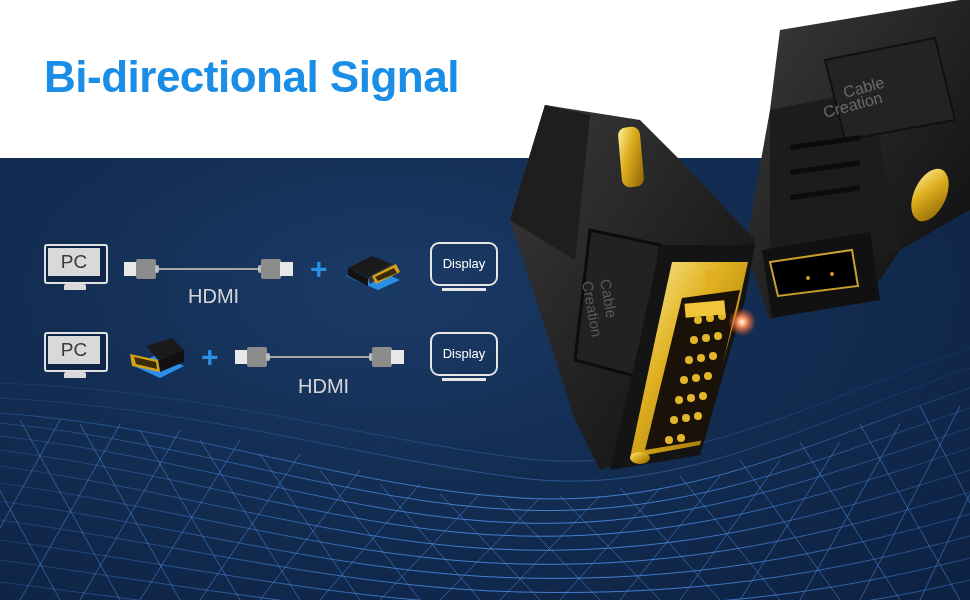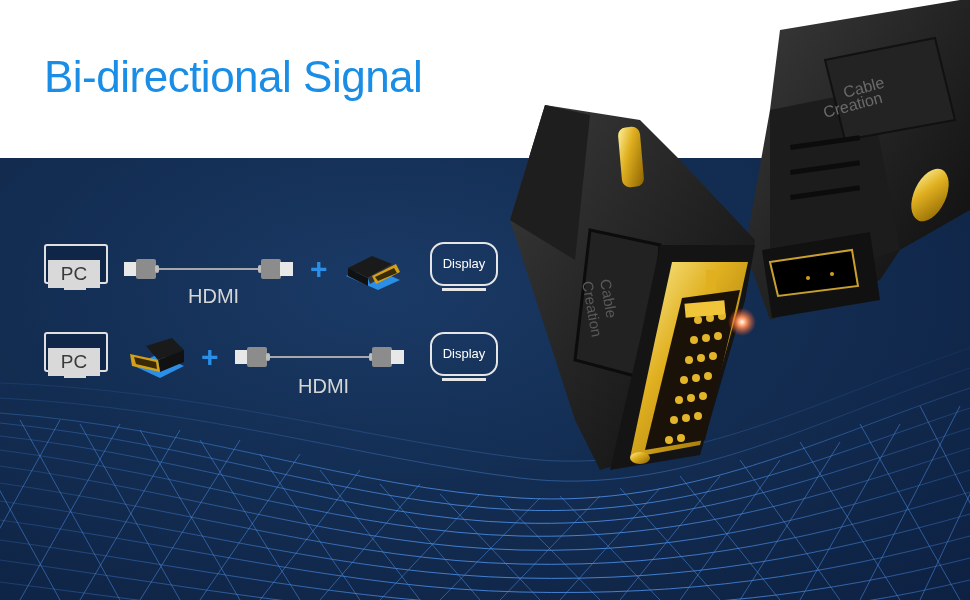--- a/index.html
+++ b/index.html
@@ -1,28 +1,28 @@
 <!DOCTYPE html>
 <html><head>
 <meta charset="utf-8">
 <style>
   html, body { margin:0; padding:0; }
   body { width:970px; height:600px; overflow:hidden; position:relative; font-family:"Liberation Sans", sans-serif; background:#fff; }
   .top { position:absolute; left:0; top:0; width:970px; height:158px; background:#ffffff; }
-  .title { position:absolute; left:44px; top:52px; font-size:44px; font-weight:normal; color:#1a8de6; letter-spacing:-0.5px; white-space:nowrap; }
+  .title { position:absolute; left:44px; top:52px; font-size:44px; font-weight:bold; color:#1a8de6; letter-spacing:-0.5px; white-space:nowrap; }
   .dark { position:absolute; left:0; top:158px; width:970px; height:442px;
     background: radial-gradient(ellipse at 40% 30%, #1a3a66 0%, #132d52 45%, #0d2142 100%); overflow:hidden; }
   .mesh { position:absolute; left:0; top:0; width:970px; height:442px; }
   .row { position:absolute; left:0; width:520px; height:60px; }
   .pc { position:absolute; width:64px; height:46px; }
   .pc .screen { position:absolute; left:0; top:0; width:60px; height:36px; border:2px solid #e0e0e0; border-radius:3px; background:#0f2648; }
-  .pc .inner { position:absolute; left:4px; top:16px; width:52px; height:28px; background:#d9d9d9; color:#3a3a3a; font-size:19px; text-align:center; line-height:28px; }
+  .pc .inner { position:absolute; left:4px; top:4px; width:52px; height:28px; background:#d9d9d9; color:#3a3a3a; font-size:19px; text-align:center; line-height:28px; }
   .pc .stand { position:absolute; left:20px; top:40px; width:22px; height:6px; background:#d9d9d9; border-radius:2px 2px 0 0; }
   .disp { position:absolute; width:68px; height:50px; }
-  .disp .box { position:absolute; left:0; top:0; width:64px; height:40px; border:2px solid #e6e6e6; border-radius:14px; color:#ffffff; font-size:13px; text-align:center; line-height:40px; }
+  .disp .box { position:absolute; left:0; top:0; width:64px; height:40px; border:2px solid #e6e6e6; border-radius:9px; color:#ffffff; font-size:13px; text-align:center; line-height:40px; }
   .disp .base { position:absolute; left:12px; top:46px; width:44px; height:3px; background:#e6e6e6; }
   .cable { position:absolute; height:22px; }
   .plug { position:absolute; top:0; width:34px; height:22px; }
   .plug .tip { position:absolute; top:4px; width:13px; height:14px; background:#e8e8e8; }
   .plug .body { position:absolute; top:1px; width:20px; height:20px; background:#8c8c8c; border-radius:2px; }
   .plug .neck { position:absolute; top:7px; width:4px; height:8px; background:#bdbdbd; border-radius:2px; }
   .wire { position:absolute; top:10px; height:2px; background:#a8a8a8; }
   .hdmi-lbl { position:absolute; color:#d6d6d6; font-size:20px; }
   .plus { position:absolute; color:#2b8fe8; font-size:30px; font-weight:bold; line-height:30px; }
   .adapter-ico { position:absolute; width:62px; height:44px; }

